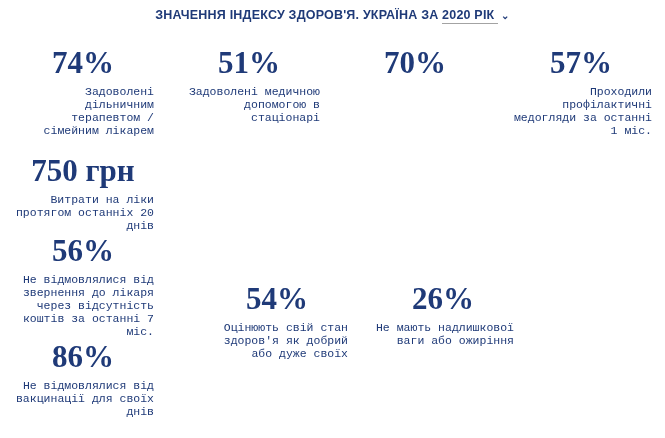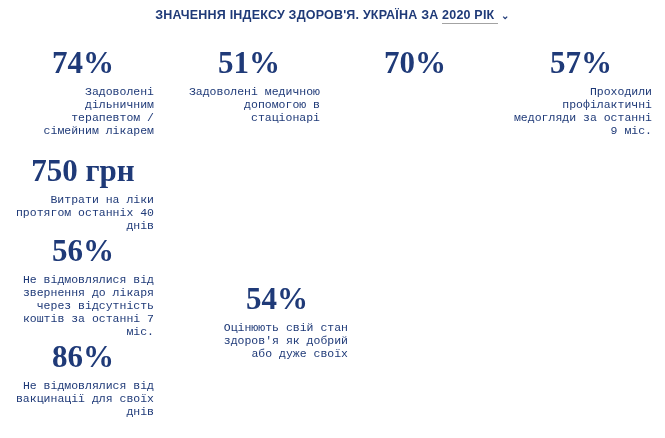--- a/index.html
+++ b/index.html
@@ -97,42 +97,46 @@
       <div class="cell">
         <div class="value">51%</div>
         <div class="label">Задоволені медичною допомогою в стаціонарі</div>
       </div>
       <div class="cell">
         <div class="value">70%</div>
         <div class="label"></div>
       </div>
       <div class="cell">
         <div class="value">57%</div>
-        <div class="label">Проходили профілактичні медогляди за останні 9 міс.</div>
+        <div class="label">Проходили профілактичні медогляди за останні 1 міс.</div>
       </div>
     </div>
 
     <div class="row row2">
       <div class="cell">
         <div class="value big">750 грн</div>
-        <div class="label">Витрати на ліки протягом останніх 40 днів</div>
+        <div class="label">Витрати на ліки протягом останніх 20 днів</div>
       </div>
       <div class="cell">
         <div class="value">56%</div>
         <div class="label">Не відмовлялися від звернення до лікаря через відсутність коштів за останні 7 міс.</div>
       </div>
       <div class="cell">
         <div class="value">86%</div>
         <div class="label">Не відмовлялися від вакцинації для своїх днів</div>
       </div>
     </div>
 
     <div class="row row3">
       <div class="spacer-cell"></div>
       <div class="cell">
         <div class="value">54%</div>
         <div class="label">Оцінюють свій стан здоров'я як добрий або дуже своїх</div>
       </div>
+      <div class="cell">
+        <div class="value">26%</div>
+        <div class="label">Не мають надлишкової ваги або ожиріння</div>
+      </div>
       <div class="spacer-cell"></div>
     </div>
 
   </div>
 </div>
 
 </body></html>

